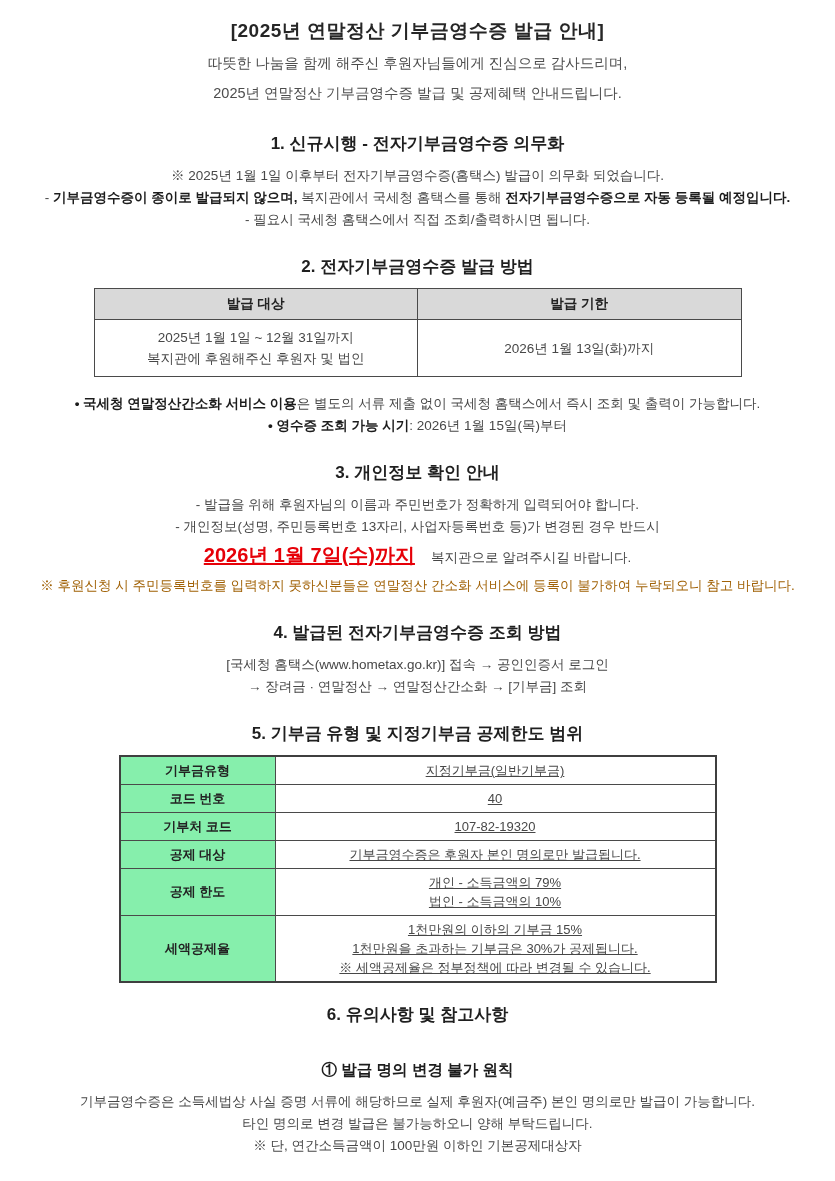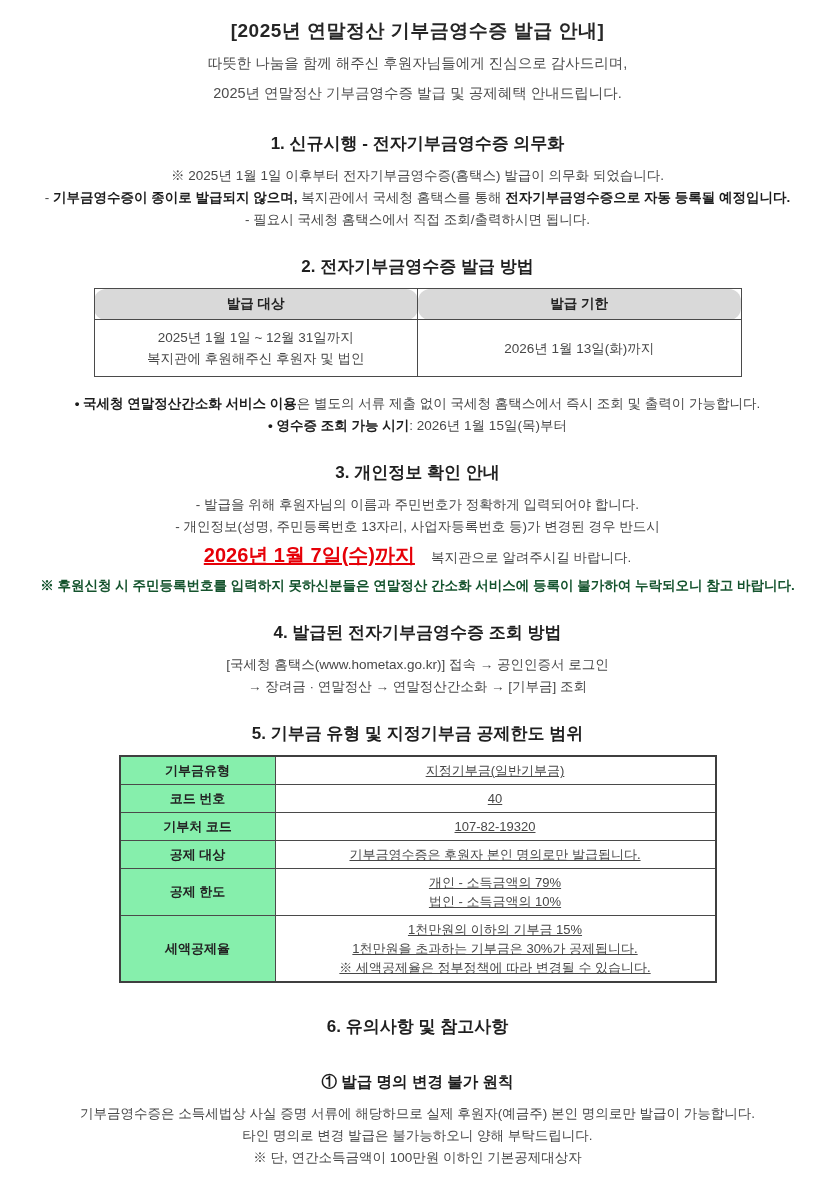--- a/index.html
+++ b/index.html
@@ -38,22 +38,22 @@
     line-height: 22px;
     color: #474747;
   }
   .body-line b, .bold-seg {
     font-weight: 700;
     color: #1c1c1c;
   }
   .note-line {
     font-size: 13.5px;
     line-height: 22px;
-    font-weight: 700;
-    color: #14532d;
+    font-weight: 400;
+    color: #a16207;
   }
   .deadline-line {
     line-height: 30px;
     margin: 2px 0;
     font-size: 13.5px;
     color: #474747;
   }
   .red-deadline {
     color: #e60008;
     font-size: 20px;
@@ -69,21 +69,20 @@
     table-layout: fixed;
   }
   table.t1 th, table.t1 td { border: 1px solid #4a4a4a; }
   table.t1 th {
     background: #d9d9d9;
     font-size: 13.5px;
     font-weight: 700;
     color: #222222;
     padding: 6px 4px;
     width: 50%;
-    border-radius: 12px;
   }
   table.t1 td {
     font-size: 13.5px;
     line-height: 21px;
     color: #474747;
     padding: 7px 4px;
     text-align: center;
   }
   
   table.t2 {
@@ -103,21 +102,21 @@
     text-align: center;
   }
   table.t2 td {
     font-size: 13px;
     line-height: 19px;
     color: #474747;
     padding: 4px 6px;
     text-align: center;
     text-decoration: underline;
   }
-  .sec6-heading { margin-top: 32px; }
+  .sec6-heading { margin-top: 20px; }
   .sub-heading {
     font-size: 15.5px;
     font-weight: 700;
     color: #1c1c1c;
     margin: 34px 0 10px;
   }
 </style>
 </head>
 <body>
 

